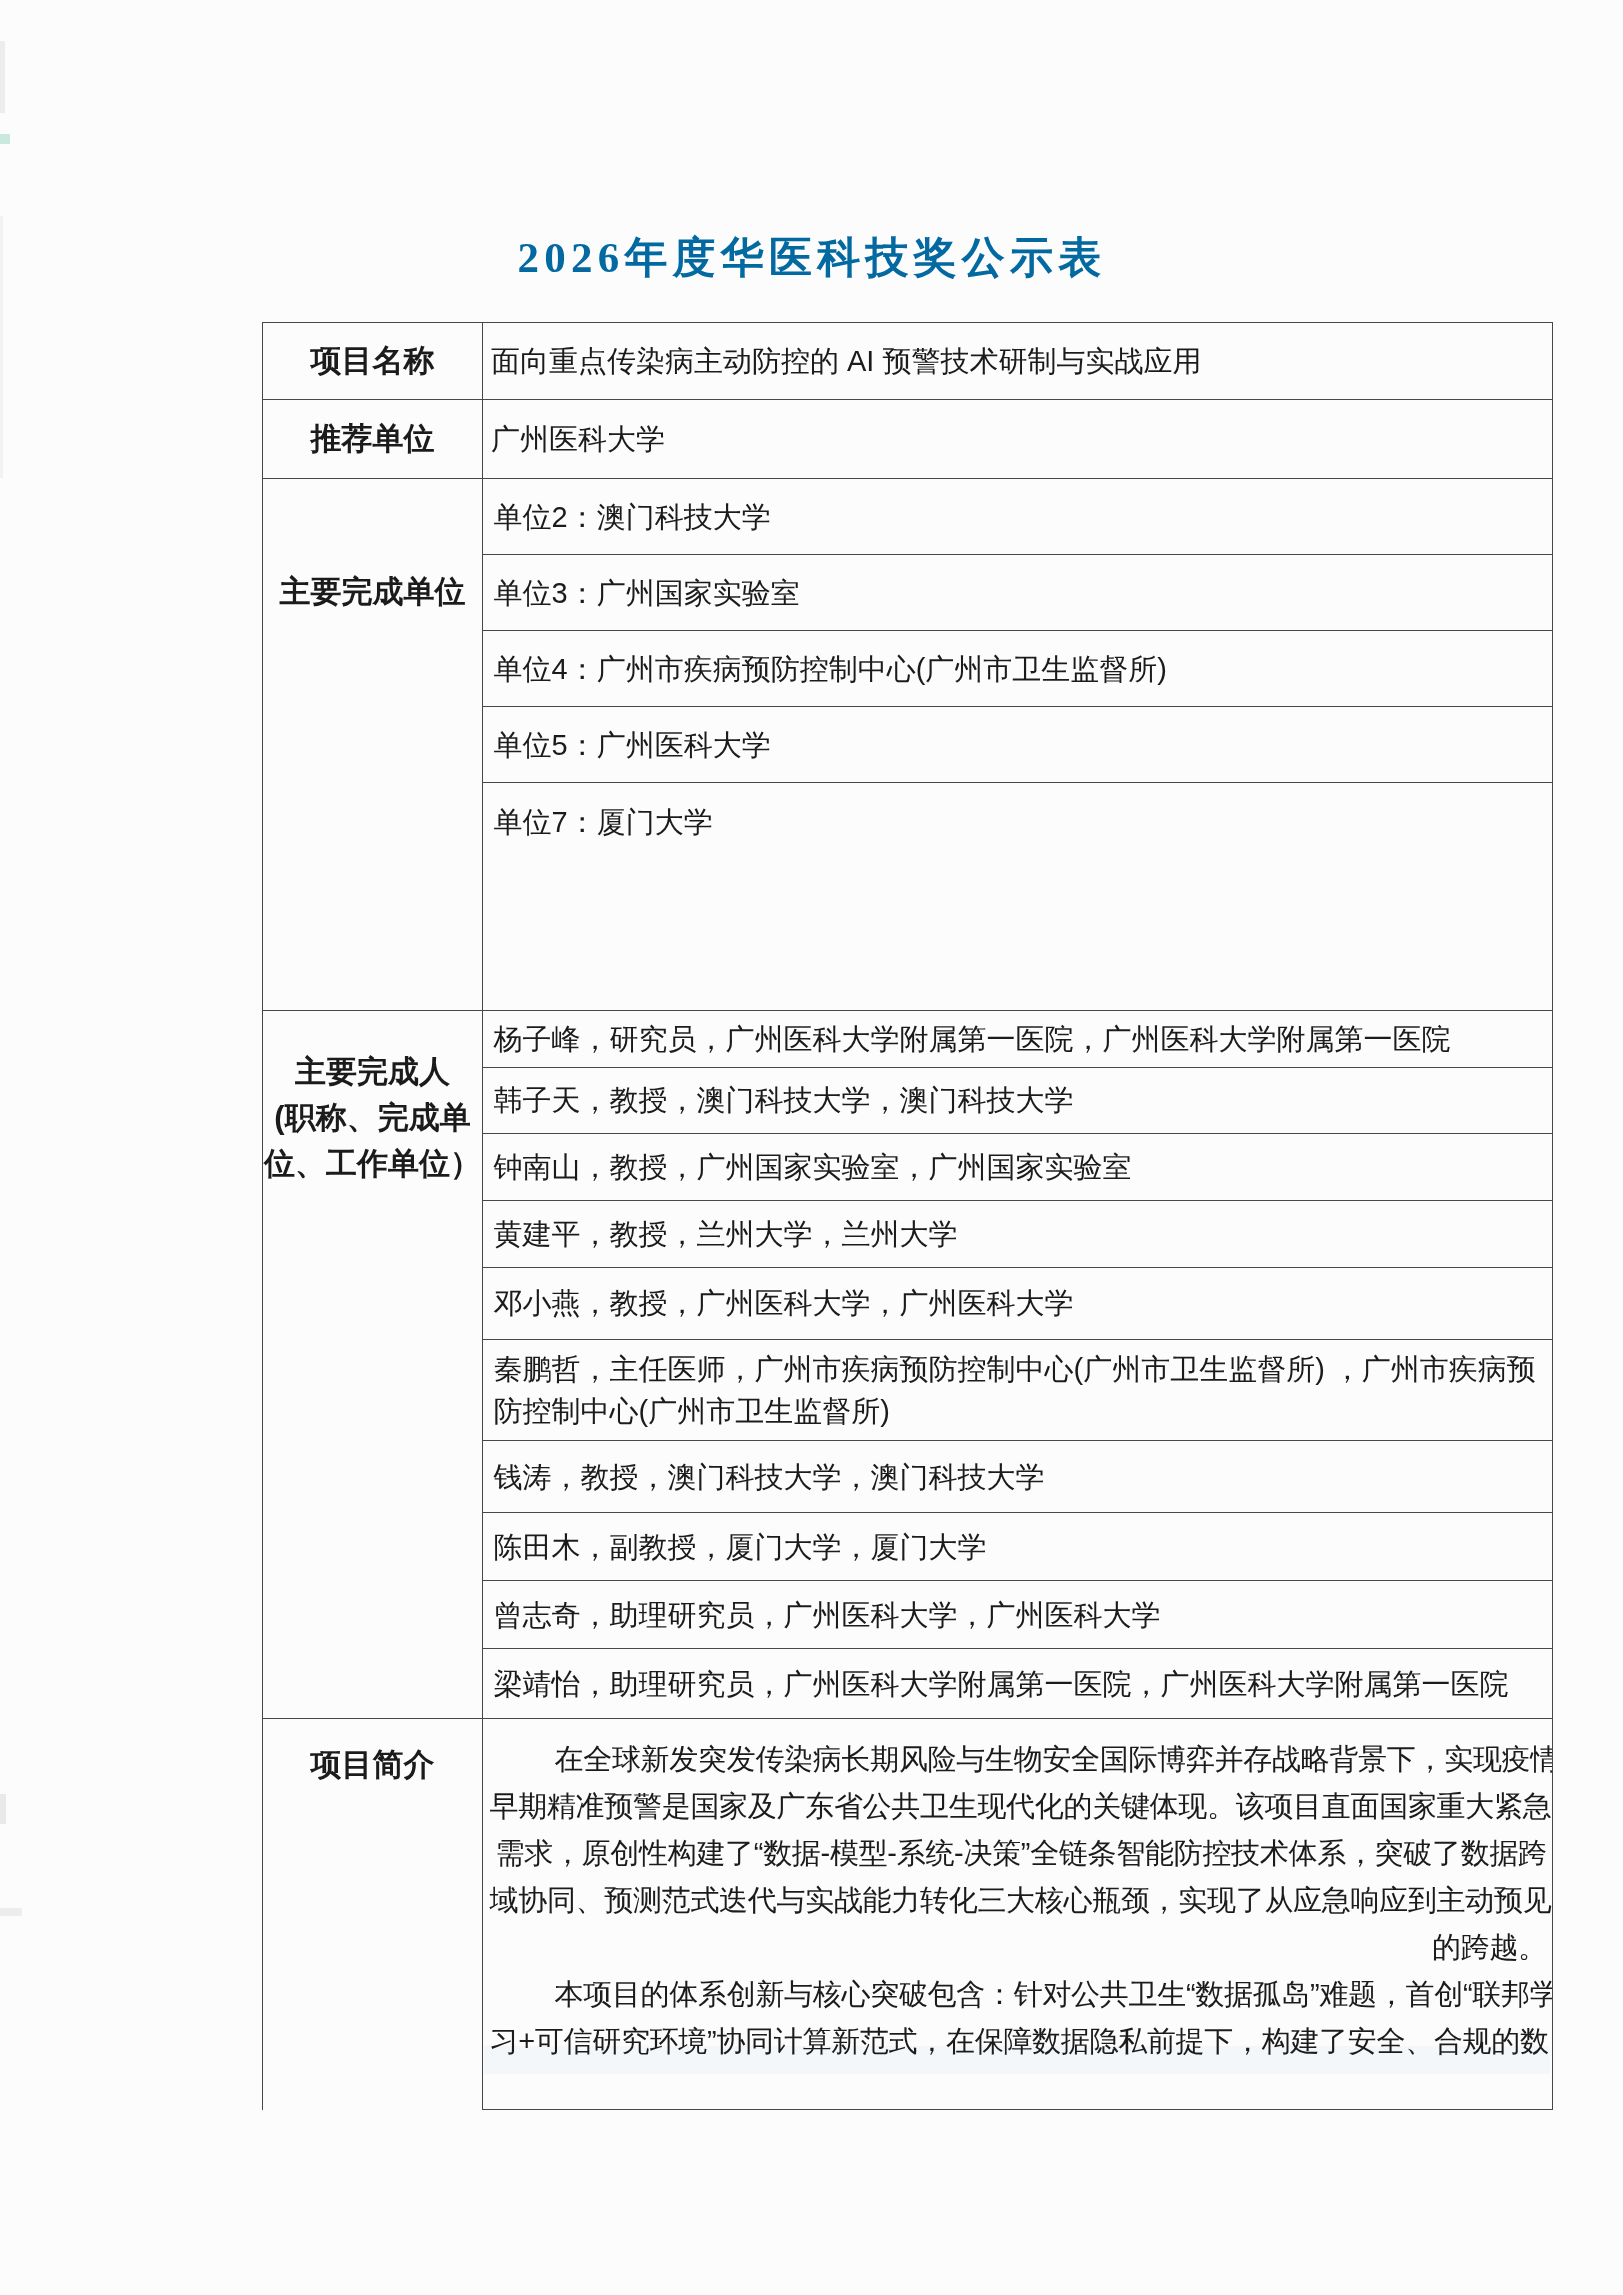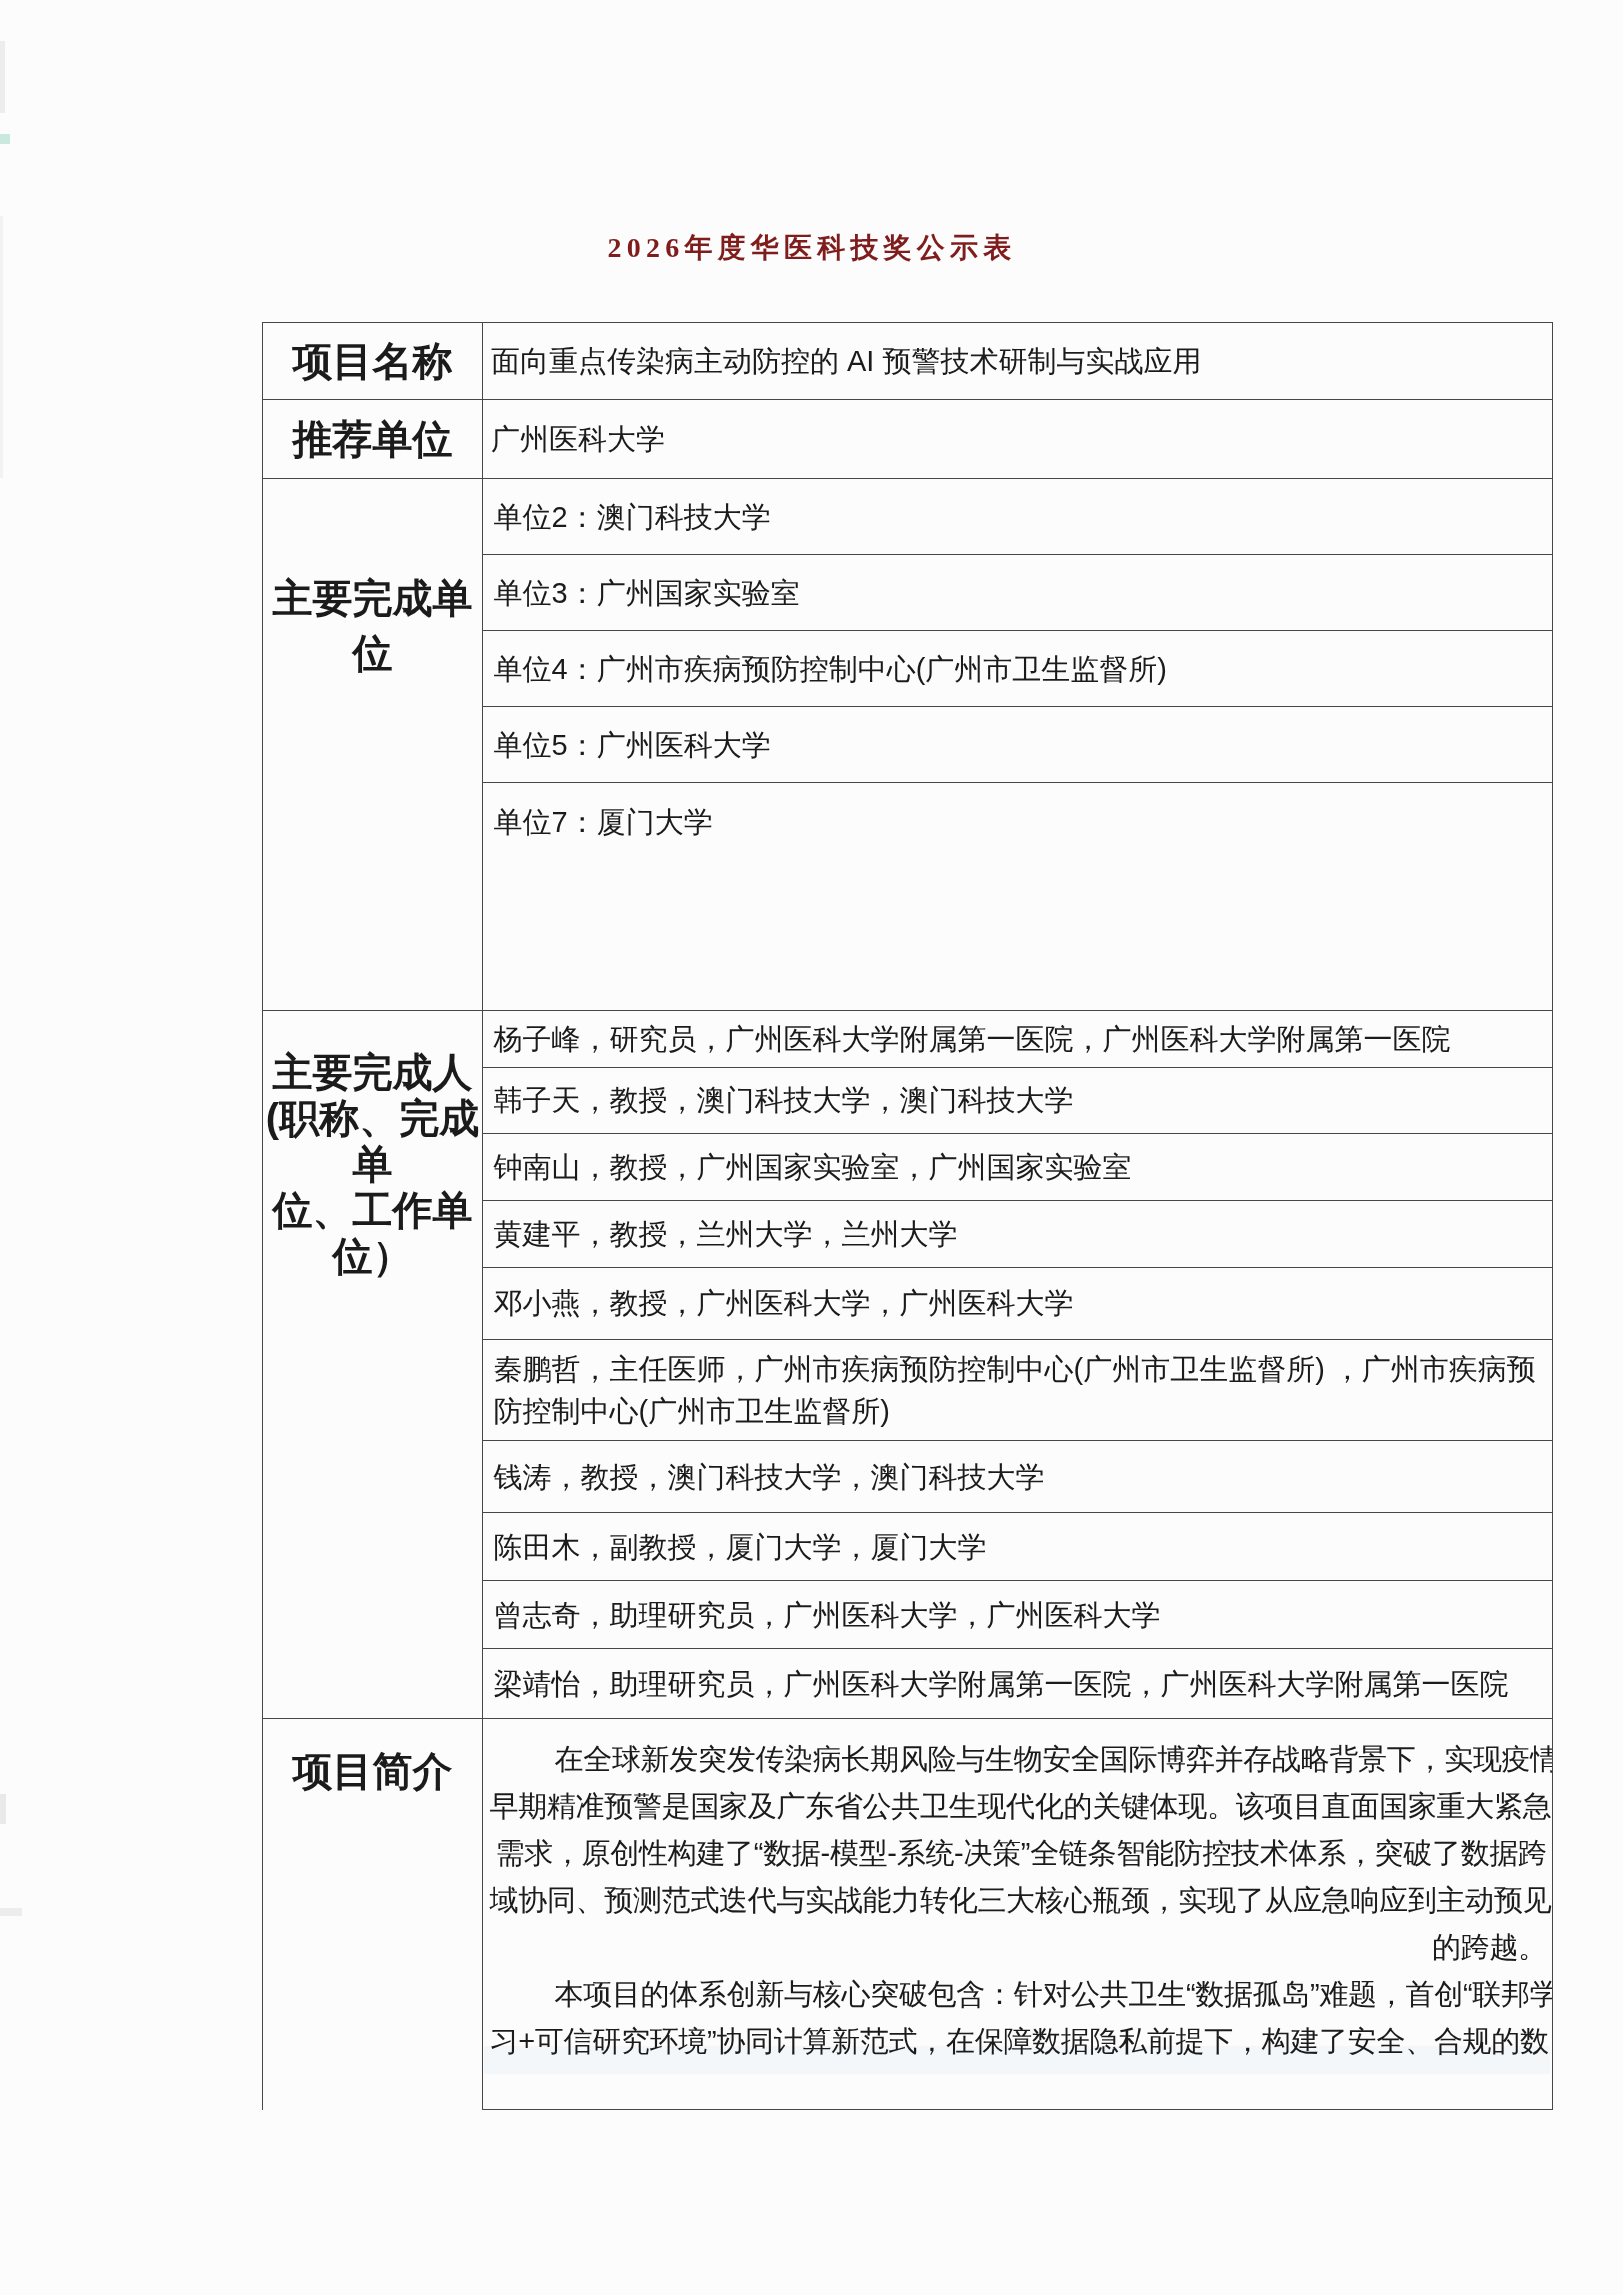--- a/index.html
+++ b/index.html
@@ -14,24 +14,24 @@
     overflow:hidden;
   }
   .title{
     position:absolute;
     top:229px;
     left:0;
     width:100%;
     margin:0;
     text-align:center;
     font-family:"Liberation Serif",serif;
-    font-size:28px;
+    font-size:43px;
     font-weight:bold;
     letter-spacing:5.2px;
-    color:#7f1d1d;
+    color:#0369a1;
   }
   .award-table{
     position:absolute;
     left:262px;
     top:322px;
     width:1291px;
     border:1.3px solid #474747;
     border-bottom:none;
     box-sizing:border-box;
     background:transparent;
@@ -44,21 +44,21 @@
   .trow.last{border-bottom:none;}
   .lcell{
     width:220px;
     flex-shrink:0;
     border-right:1.3px solid #474747;
     box-sizing:border-box;
     display:flex;
     align-items:center;
     justify-content:center;
     font-weight:bold;
-    font-size:40px;
+    font-size:31px;
     text-align:center;
   }
   .lcell.top{align-items:flex-start;}
   .lcell.lcol{flex-direction:column;align-items:center;justify-content:flex-start;}
   .lline{line-height:46px;text-align:center;}
   .vcell{
     flex:1;
     display:flex;
     align-items:center;
     padding-left:7.9px;

